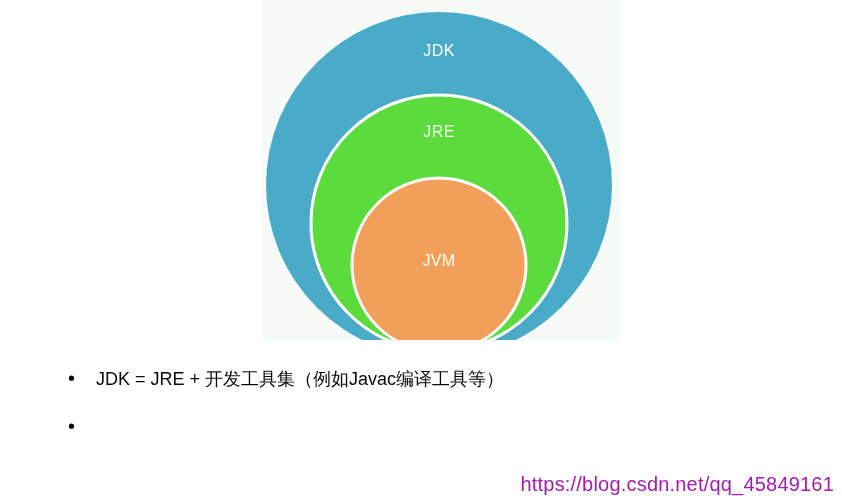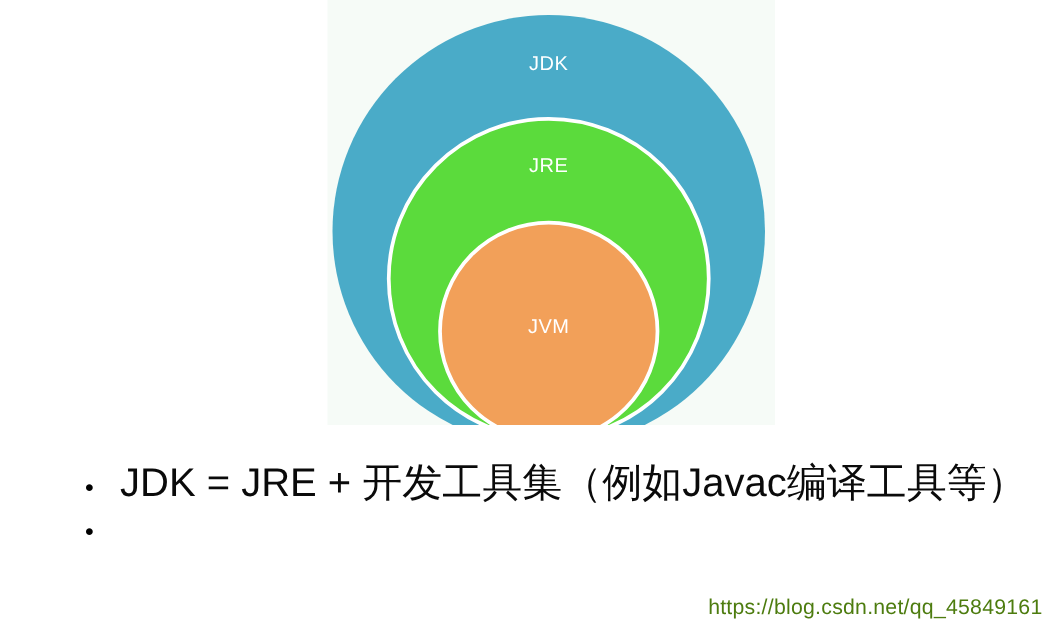--- a/index.html
+++ b/index.html
@@ -57,33 +57,33 @@
     flex: 0 0 34px;
     color: #000000;
     font-size: 20px;
     line-height: 1;
     text-align: left;
     padding-left: 6px;
     box-sizing: border-box;
   }
   .bullet-text {
     color: #0a0a0a;
-    font-size: 32px;
+    font-size: 18px;
     line-height: 1.15;
     font-family: "Liberation Sans", "DejaVu Sans", sans-serif;
     white-space: nowrap;
   }
 
   
   #watermark {
     position: absolute;
     right: 8px;
     bottom: 6px;
-    color: #4d7c0f;
-    font-size: 17px;
+    color: #a21caf;
+    font-size: 20px;
     font-family: "Liberation Sans", sans-serif;
     letter-spacing: 0.2px;
     user-select: none;
     margin-top: 12px;
   }
 </style>
 </head>
 <body>
 
 <div id="diagram-panel">

